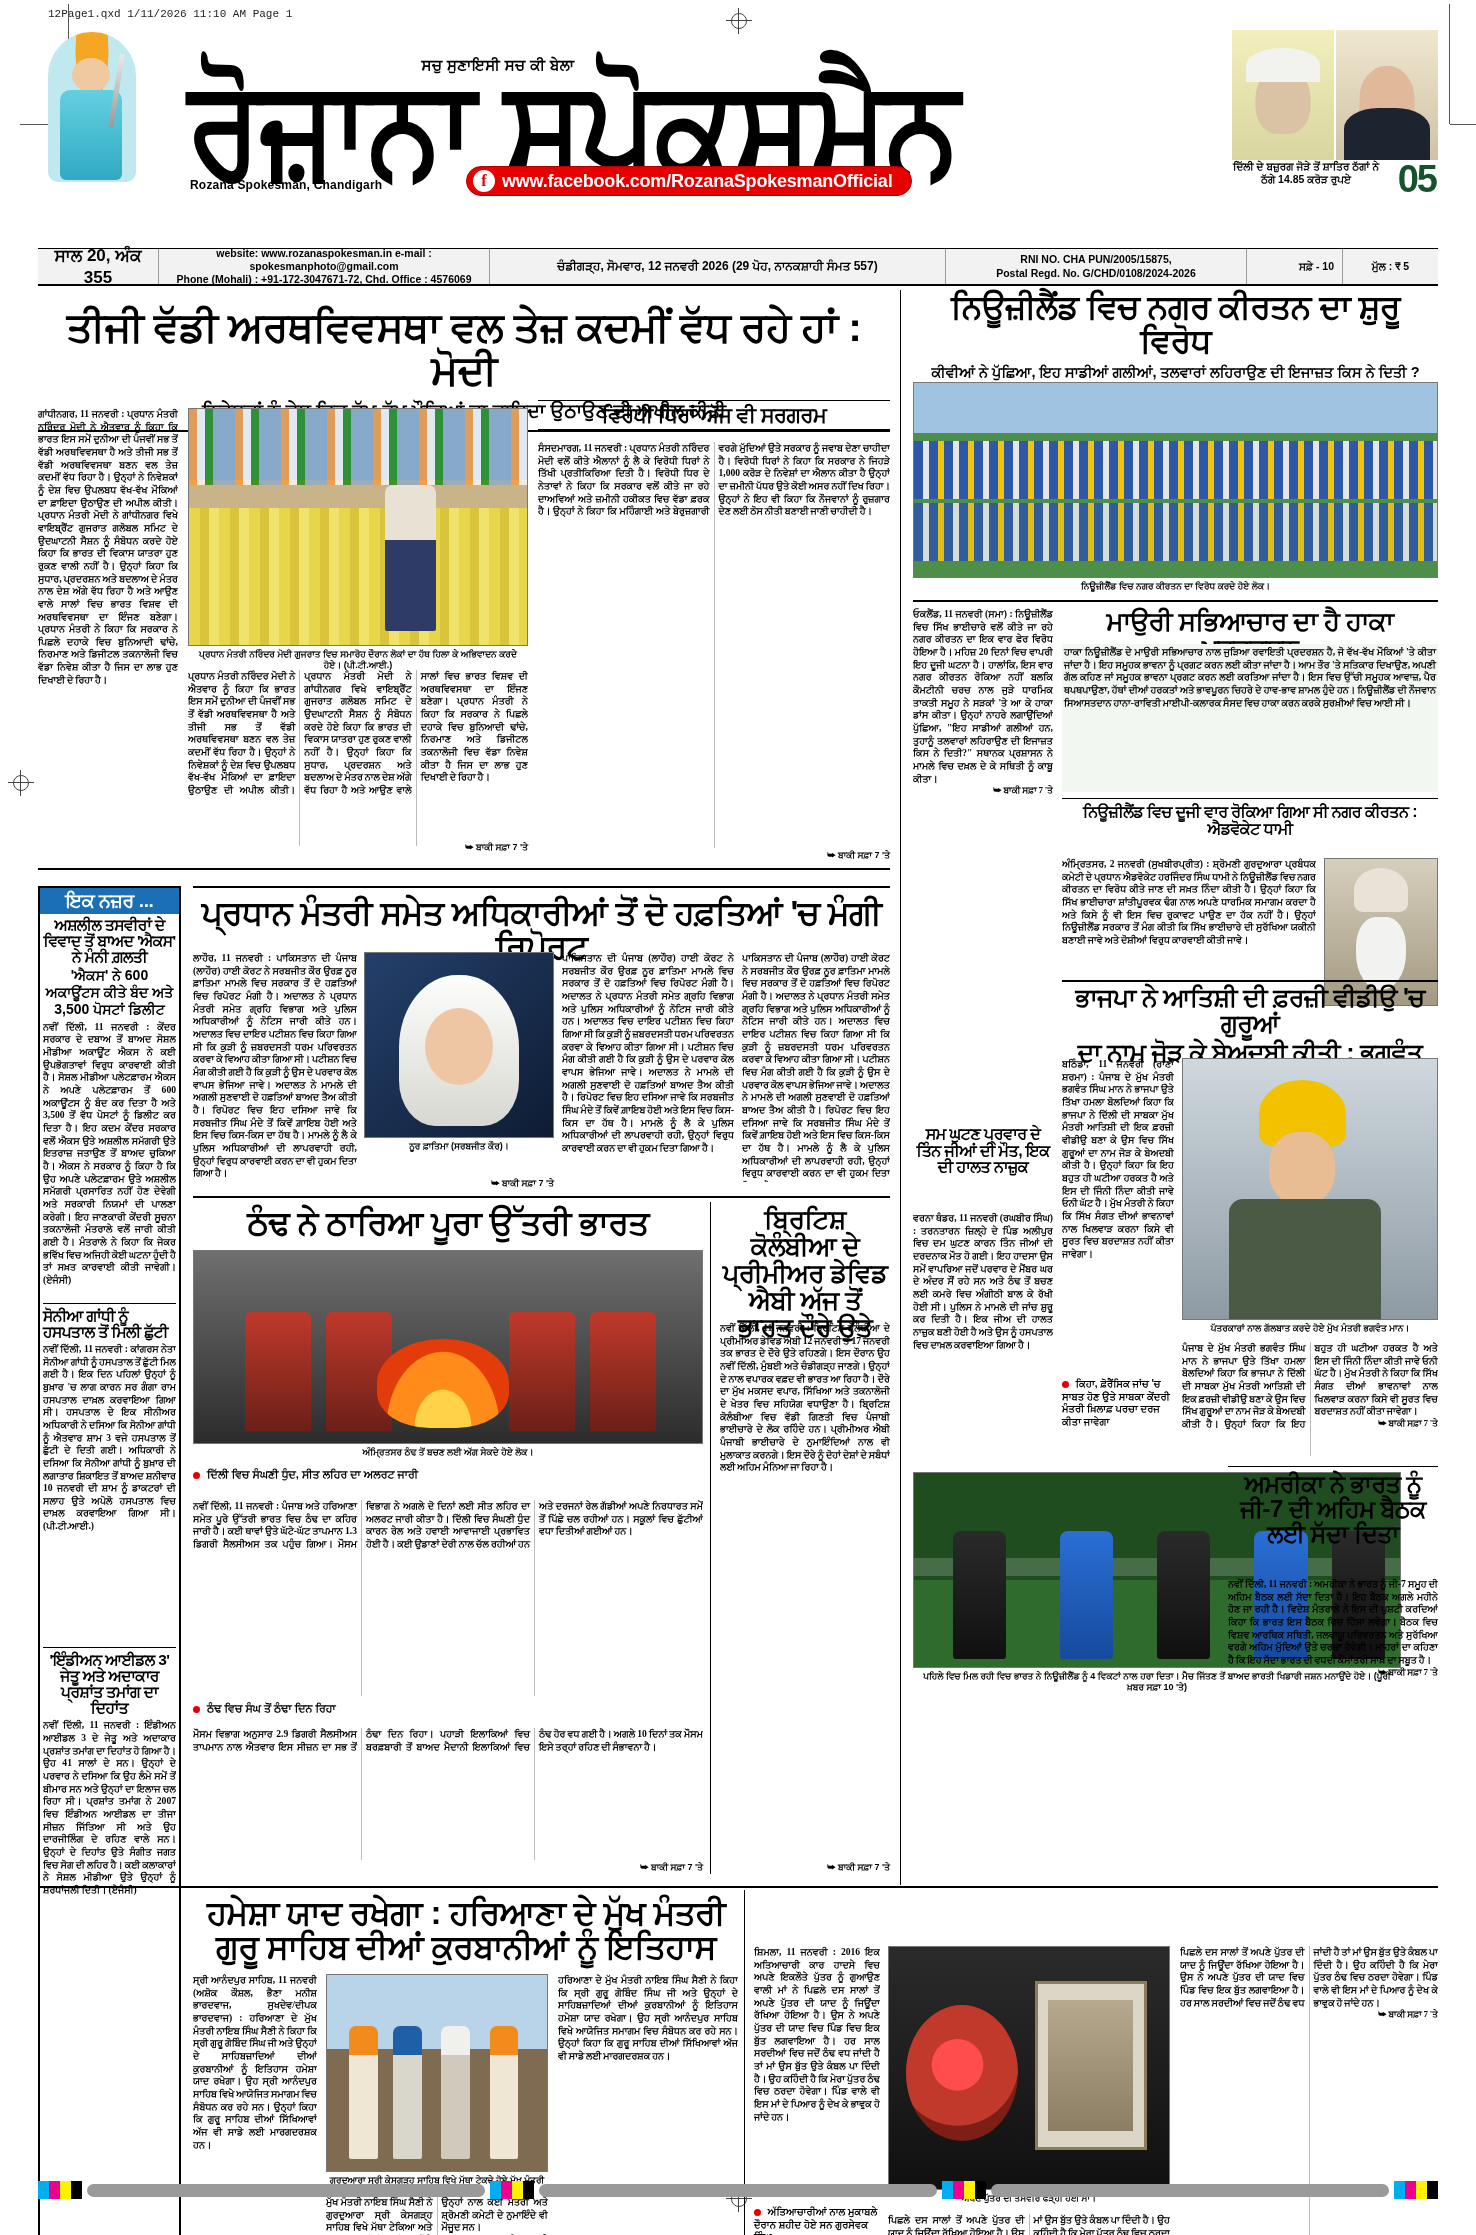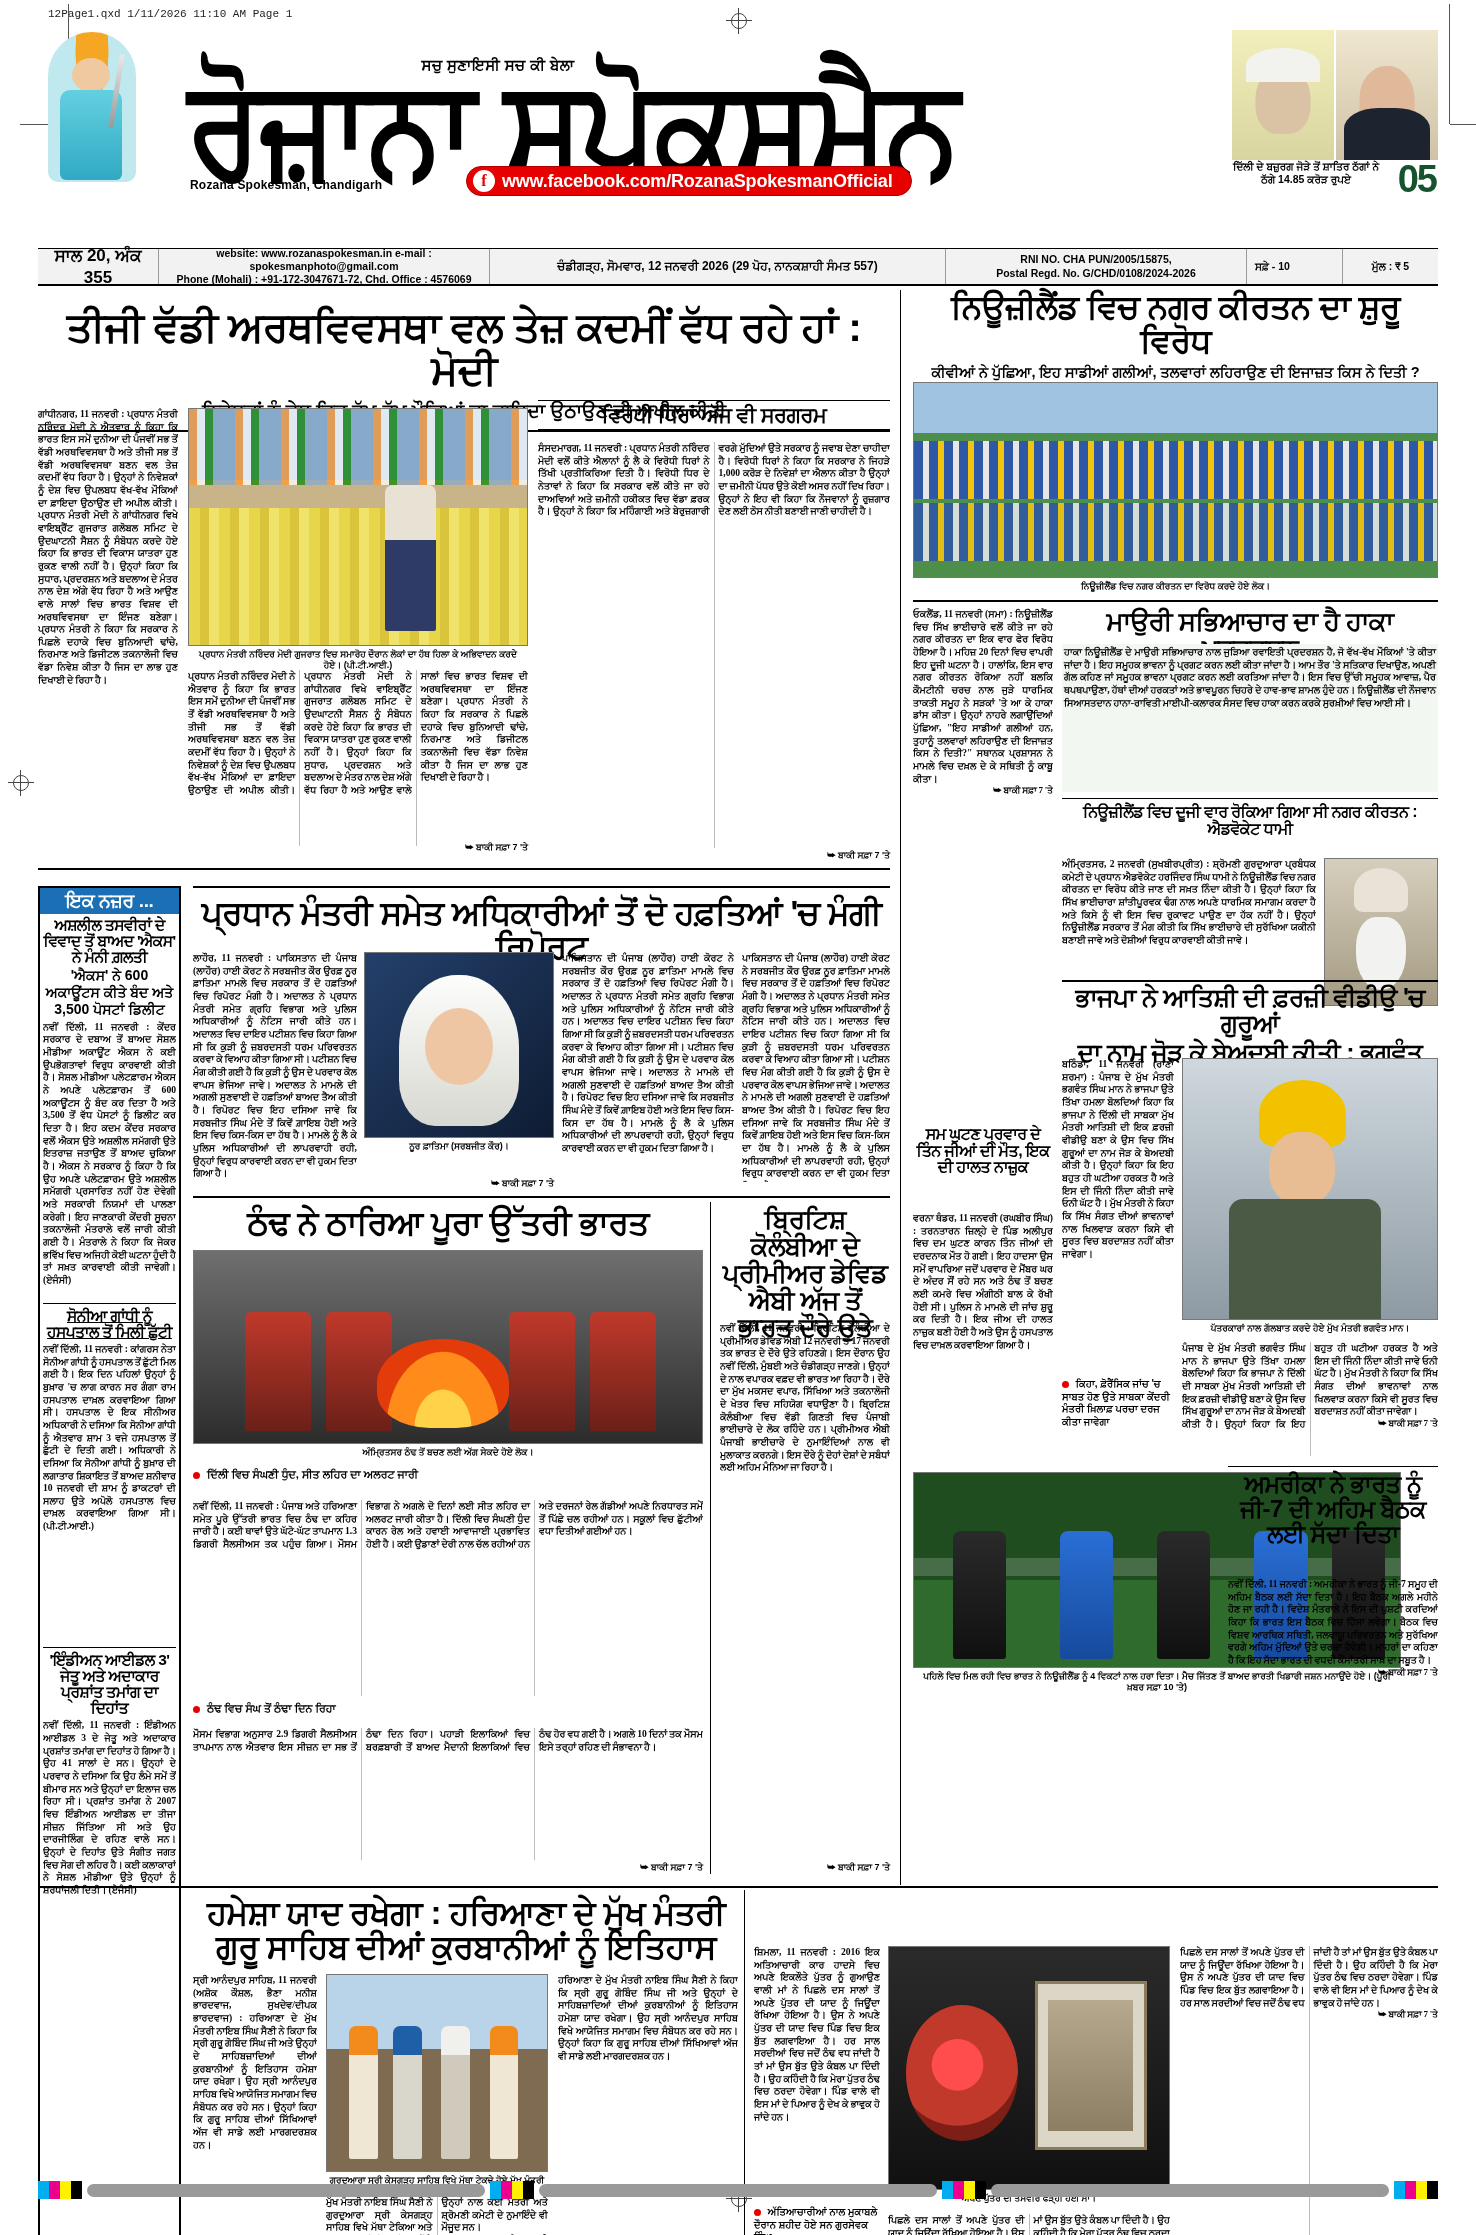--- a/index.html
+++ b/index.html
@@ -90,21 +90,21 @@
     background:#f2f2f2; display:flex; align-items:center;
     font-size:10.5px; font-weight:bold;
   }
   .ib-cell{ padding:0 8px; display:flex; flex-direction:column;
     justify-content:center; height:100%; line-height:1.25; }
   .ib-sep{ width:1px; height:100%; background:#999; }
   .ib-vol{ width:120px; font-size:17px; text-align:center; }
   .ib-web{ width:330px; text-align:center; }
   .ib-date{ flex:1; text-align:center; font-size:12px; }
   .ib-rni{ width:300px; text-align:center; }
-  .ib-pg{ width:95px; text-align:left; }
+  .ib-pg{ width:95px; text-align:right; }
   .ib-price{ width:95px; text-align:center; }
 
   
   .body-area{ position:absolute; left:38px; top:290px; width:1400px; height:1890px; }
   .vrule{ position:absolute; top:0; bottom:0; width:1px; background:#000; }
 
   
   .hl{ font-weight:900; line-height:1.04; letter-spacing:-.6px; }
   .hl-xl{ font-size:41px; }
   .hl-lg{ font-size:33px; }
@@ -331,21 +331,21 @@
       <div style="padding:3px 3px 0;">
         <div class="hl hl-sm" style="text-align:center; font-size:15.5px;">ਅਸ਼ਲੀਲ ਤਸਵੀਰਾਂ ਦੇ ਵਿਵਾਦ ਤੋਂ ਬਾਅਦ 'ਐਕਸ' ਨੇ ਮੰਨੀ ਗ਼ਲਤੀ</div>
         <div class="subhl-sm" style="text-align:center; margin-top:2px;">'ਐਕਸ' ਨੇ 600 ਅਕਾਊਂਟਸ ਕੀਤੇ ਬੰਦ ਅਤੇ 3,500 ਪੋਸਟਾਂ ਡਿਲੀਟ</div>
         <div class="col-text" style="margin-top:3px; height:278px;">
           <span class="lead">ਨਵੀਂ ਦਿੱਲੀ, 11 ਜਨਵਰੀ :</span>
           <span>ਕੇਂਦਰ ਸਰਕਾਰ ਦੇ ਦਬਾਅ ਤੋਂ ਬਾਅਦ ਸੋਸ਼ਲ ਮੀਡੀਆ ਅਕਾਊਂਟ ਐਕਸ ਨੇ ਕਈ ਉਪਭੋਗਤਾਵਾਂ ਵਿਰੁਧ ਕਾਰਵਾਈ ਕੀਤੀ ਹੈ। ਸੋਸ਼ਲ ਮੀਡੀਆ ਪਲੇਟਫ਼ਾਰਮ ਐਕਸ ਨੇ ਅਪਣੇ ਪਲੇਟਫ਼ਾਰਮ ਤੋਂ 600 ਅਕਾਊਂਟਸ ਨੂੰ ਬੰਦ ਕਰ ਦਿਤਾ ਹੈ ਅਤੇ 3,500 ਤੋਂ ਵੱਧ ਪੋਸਟਾਂ ਨੂੰ ਡਿਲੀਟ ਕਰ ਦਿਤਾ ਹੈ। ਇਹ ਕਦਮ ਕੇਂਦਰ ਸਰਕਾਰ ਵਲੋਂ ਐਕਸ ਉਤੇ ਅਸ਼ਲੀਲ ਸਮੱਗਰੀ ਉਤੇ ਇਤਰਾਜ਼ ਜਤਾਉਣ ਤੋਂ ਬਾਅਦ ਚੁਕਿਆ ਹੈ। ਐਕਸ ਨੇ ਸਰਕਾਰ ਨੂੰ ਕਿਹਾ ਹੈ ਕਿ ਉਹ ਅਪਣੇ ਪਲੇਟਫ਼ਾਰਮ ਉਤੇ ਅਸ਼ਲੀਲ ਸਮੱਗਰੀ ਪ੍ਰਸਾਰਿਤ ਨਹੀਂ ਹੋਣ ਦੇਵੇਗੀ ਅਤੇ ਸਰਕਾਰੀ ਨਿਯਮਾਂ ਦੀ ਪਾਲਣਾ ਕਰੇਗੀ। ਇਹ ਜਾਣਕਾਰੀ ਕੇਂਦਰੀ ਸੂਚਨਾ ਤਕਨਾਲੋਜੀ ਮੰਤਰਾਲੇ ਵਲੋਂ ਜਾਰੀ ਕੀਤੀ ਗਈ ਹੈ। ਮੰਤਰਾਲੇ ਨੇ ਕਿਹਾ ਕਿ ਜੇਕਰ ਭਵਿੱਖ ਵਿਚ ਅਜਿਹੀ ਕੋਈ ਘਟਨਾ ਹੁੰਦੀ ਹੈ ਤਾਂ ਸਖ਼ਤ ਕਾਰਵਾਈ ਕੀਤੀ ਜਾਵੇਗੀ।</span>
           <span>(ਏਜੰਸੀ)</span>
         </div>
 
         <div class="rule-thin" style="margin:4px 0;"></div>
-        <div class="hl hl-sm" style="text-align:center; font-size:15.5px;text-decoration:underline;">ਸੋਨੀਆ ਗਾਂਧੀ ਨੂੰ ਹਸਪਤਾਲ ਤੋਂ ਮਿਲੀ ਛੁੱਟੀ</div>
+        <div class="hl hl-sm" style="font-size:15.5px;">ਸੋਨੀਆ ਗਾਂਧੀ ਨੂੰ ਹਸਪਤਾਲ ਤੋਂ ਮਿਲੀ ਛੁੱਟੀ</div>
         <div class="col-text" style="margin-top:3px; height:300px;">
           <span class="lead">ਨਵੀਂ ਦਿੱਲੀ, 11 ਜਨਵਰੀ :</span>
           <span>ਕਾਂਗਰਸ ਨੇਤਾ ਸੋਨੀਆ ਗਾਂਧੀ ਨੂੰ ਹਸਪਤਾਲ ਤੋਂ ਛੁੱਟੀ ਮਿਲ ਗਈ ਹੈ। ਇਕ ਦਿਨ ਪਹਿਲਾਂ ਉਨ੍ਹਾਂ ਨੂੰ ਬੁਖ਼ਾਰ 'ਚ ਲਾਗ ਕਾਰਨ ਸਰ ਗੰਗਾ ਰਾਮ ਹਸਪਤਾਲ ਦਾਖ਼ਲ ਕਰਵਾਇਆ ਗਿਆ ਸੀ। ਹਸਪਤਾਲ ਦੇ ਇਕ ਸੀਨੀਅਰ ਅਧਿਕਾਰੀ ਨੇ ਦਸਿਆ ਕਿ ਸੋਨੀਆ ਗਾਂਧੀ ਨੂੰ ਐਤਵਾਰ ਸ਼ਾਮ 3 ਵਜੇ ਹਸਪਤਾਲ ਤੋਂ ਛੁੱਟੀ ਦੇ ਦਿਤੀ ਗਈ। ਅਧਿਕਾਰੀ ਨੇ ਦਸਿਆ ਕਿ ਸੋਨੀਆ ਗਾਂਧੀ ਨੂੰ ਬੁਖ਼ਾਰ ਦੀ ਲਗਾਤਾਰ ਸ਼ਿਕਾਇਤ ਤੋਂ ਬਾਅਦ ਸ਼ਨੀਵਾਰ 10 ਜਨਵਰੀ ਦੀ ਸ਼ਾਮ ਨੂੰ ਡਾਕਟਰਾਂ ਦੀ ਸਲਾਹ ਉਤੇ ਅਪੋਲੋ ਹਸਪਤਾਲ ਵਿਚ ਦਾਖ਼ਲ ਕਰਵਾਇਆ ਗਿਆ ਸੀ।</span>
           <span>(ਪੀ.ਟੀ.ਆਈ.)</span>
         </div>
 
         <div class="rule-thin" style="margin:4px 0;"></div>
         <div class="hl hl-sm" style="text-align:center; font-size:15.5px;">'ਇੰਡੀਅਨ ਆਈਡਲ 3' ਜੇਤੂ ਅਤੇ ਅਦਾਕਾਰ ਪ੍ਰਸ਼ਾਂਤ ਤਮਾਂਗ ਦਾ ਦਿਹਾਂਤ</div>
         <div class="col-text" style="margin-top:3px; height:840px;">
           <span class="lead">ਨਵੀਂ ਦਿੱਲੀ, 11 ਜਨਵਰੀ :</span>

